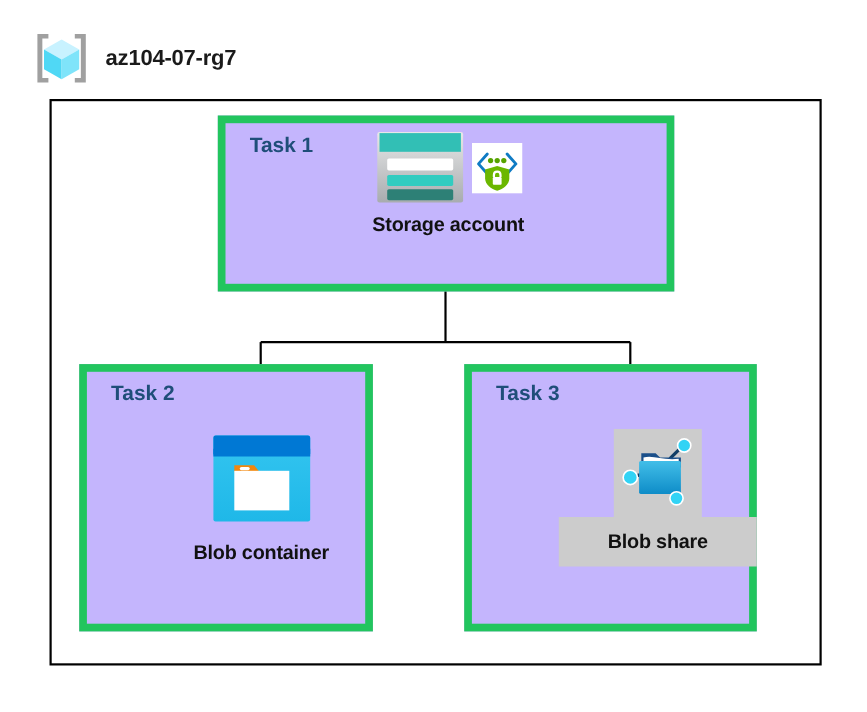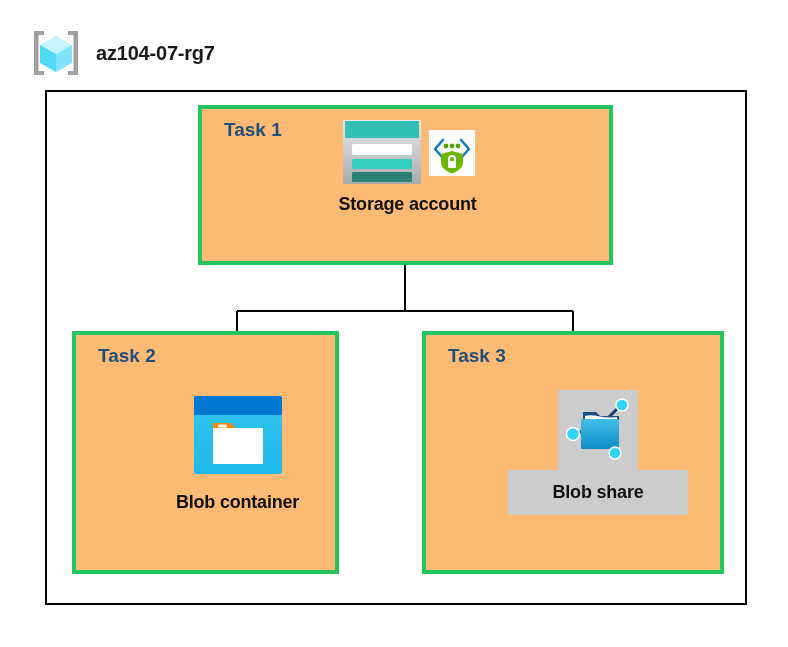--- a/index.html
+++ b/index.html
@@ -41,27 +41,27 @@
     width: 702px;
     height: 515px;
     border: 2px solid #000000;
     background: #ffffff;
     box-sizing: border-box;
   }
 
   
   .task-box {
     position: absolute;
-    background: #fdba74;
-    border: 4px solid #22c55e;
+    background: #c4b5fd;
+    border: 7px solid #22c55e;
     box-sizing: border-box;
   }
   #task1-box { left: 198px; top: 105px; width: 415px; height: 160px; }
   #task2-box { left: 72px;  top: 331px; width: 267px; height: 243px; }
-  #task3-box { left: 422px; top: 331px; width: 302px; height: 243px; }
+  #task3-box { left: 422px; top: 331px; width: 266px; height: 243px; }
 
   .task-label {
     position: absolute;
     left: 22px;
     top: 10px;
     font-size: 19px;
     font-weight: bold;
     color: #1f4e79;
     white-space: nowrap;
   }

